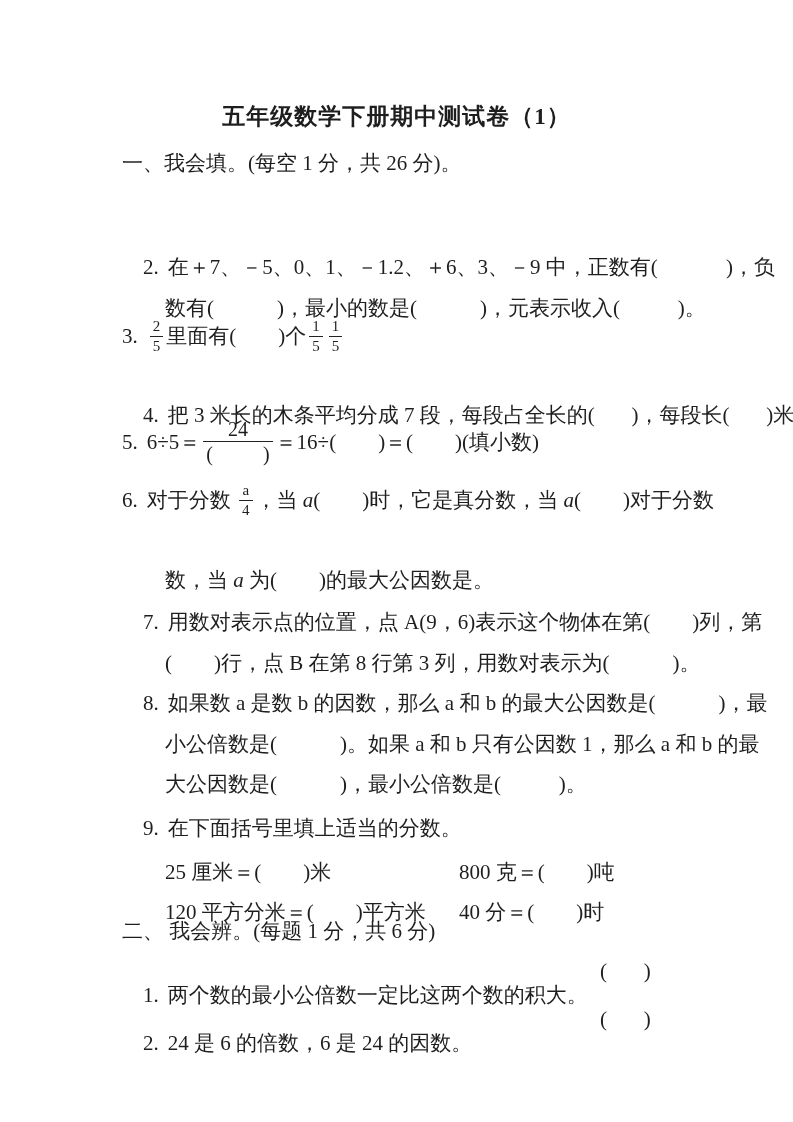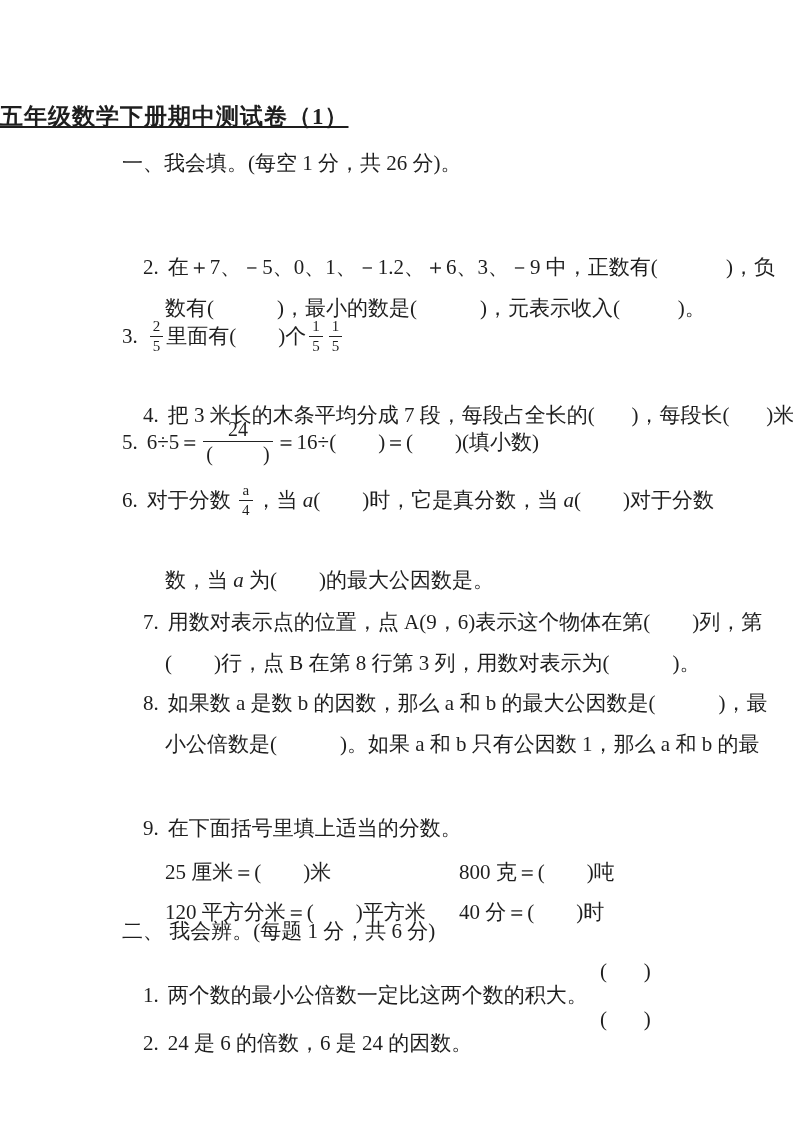--- a/index.html
+++ b/index.html
@@ -7,21 +7,21 @@
     position:relative;
     width:793px;height:1122px;
     background:#ffffff;
     overflow:hidden;
     font-family:"Liberation Serif","DejaVu Serif",serif;
     color:#1e1e1e;
     font-size:21px;
   }
   .title{
     position:absolute;top:101px;left:0;width:100%;
-    font-weight:bold;font-size:23px;letter-spacing:1px;text-decoration:underline;
+    text-align:center;font-weight:bold;font-size:23px;letter-spacing:1px;
   }
   .line{
     position:absolute;left:122px;white-space:pre;line-height:24px;
   }
   .line span{white-space:pre;}
   .cont{left:144px;}
   .fxline{display:flex;align-items:center;}
   .no{margin-right:9px;}
   .frac{
     display:inline-flex;flex-direction:column;text-align:center;
@@ -77,20 +77,23 @@
   <div class="line cont" style="top:627px">
     <span>(        )行，点 B 在第 8 行第 3 列，用数对表示为(            )。</span>
   </div>
 
   <div class="line" style="top:667px">
     <span class="no">8.</span><span>如果数 a 是数 b 的因数，那么 a 和 b 的最大公因数是(            )，最</span>
   </div>
   <div class="line cont" style="top:708px">
     <span>小公倍数是(            )。如果 a 和 b 只有公因数 1，那么 a 和 b 的最</span>
   </div>
+  <div class="line cont" style="top:748px">
+    <span>大公因数是(            )，最小公倍数是(           )。</span>
+  </div>
 
   <div class="line" style="top:792px">
     <span class="no">9.</span><span>在下面括号里填上适当的分数。</span>
   </div>
   <div class="line cont" style="top:836px">
     <span class="col1">25 厘米＝(        )米</span><span>800 克＝(        )吨</span>
   </div>
   <div class="line cont" style="top:876px">
     <span class="col1">120 平方分米＝(        )平方米</span><span>40 分＝(        )时</span>
   </div>

